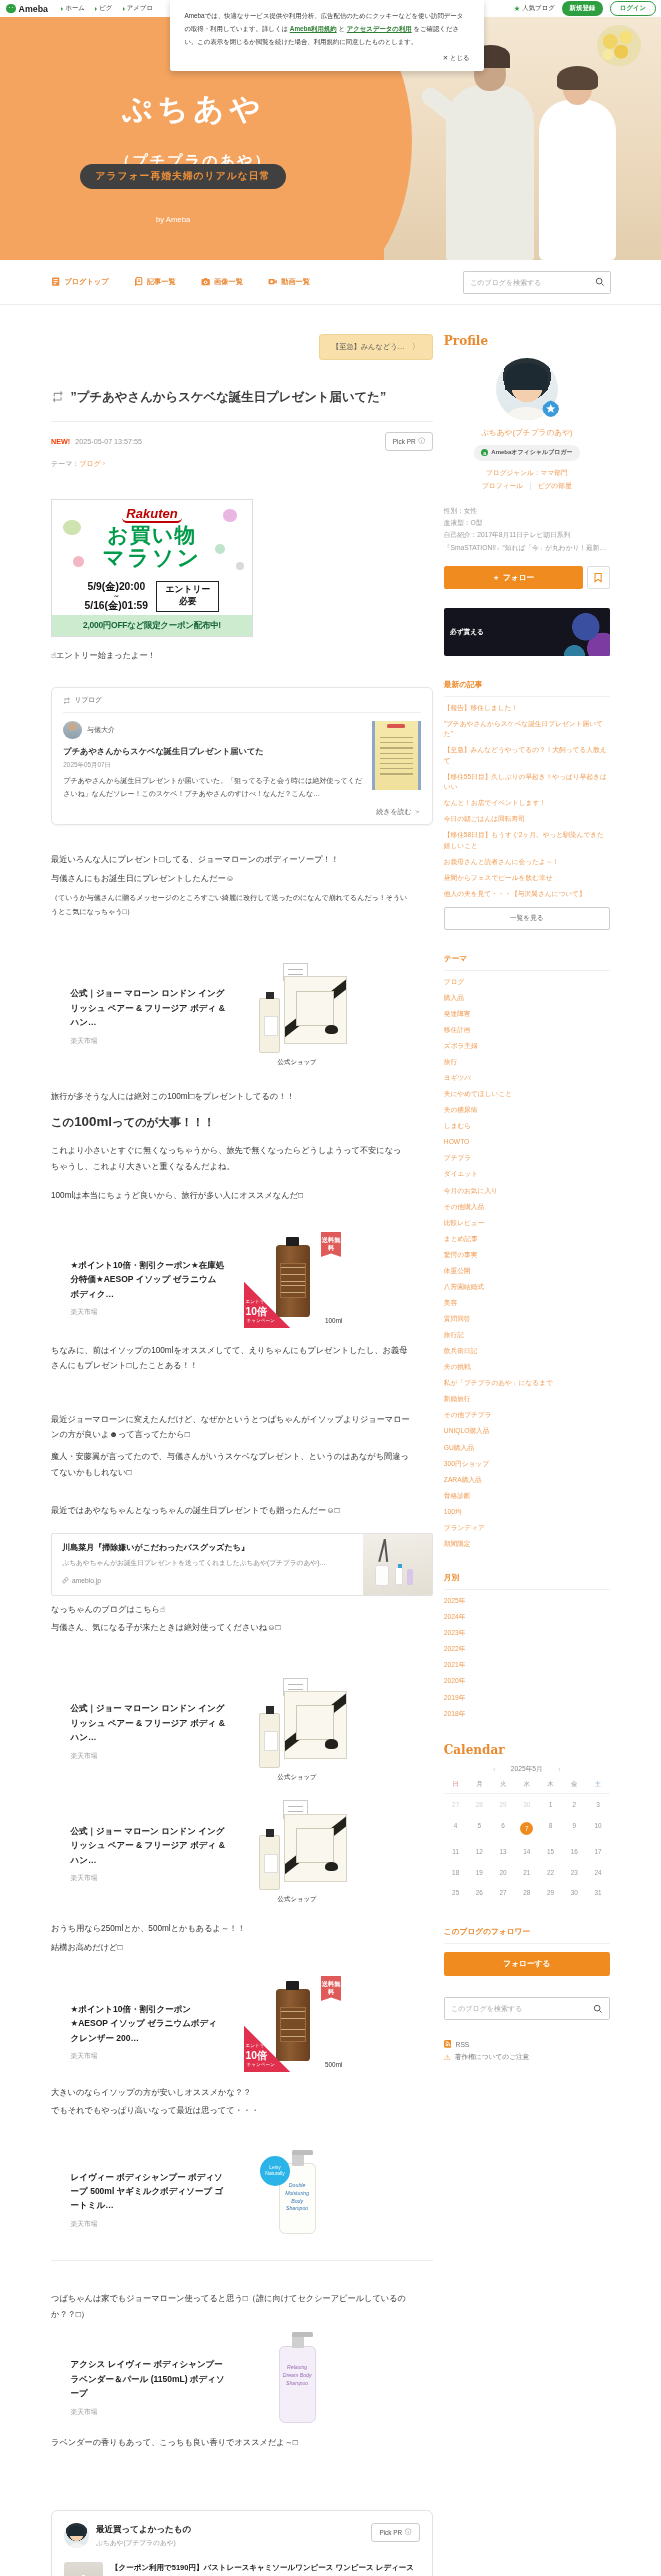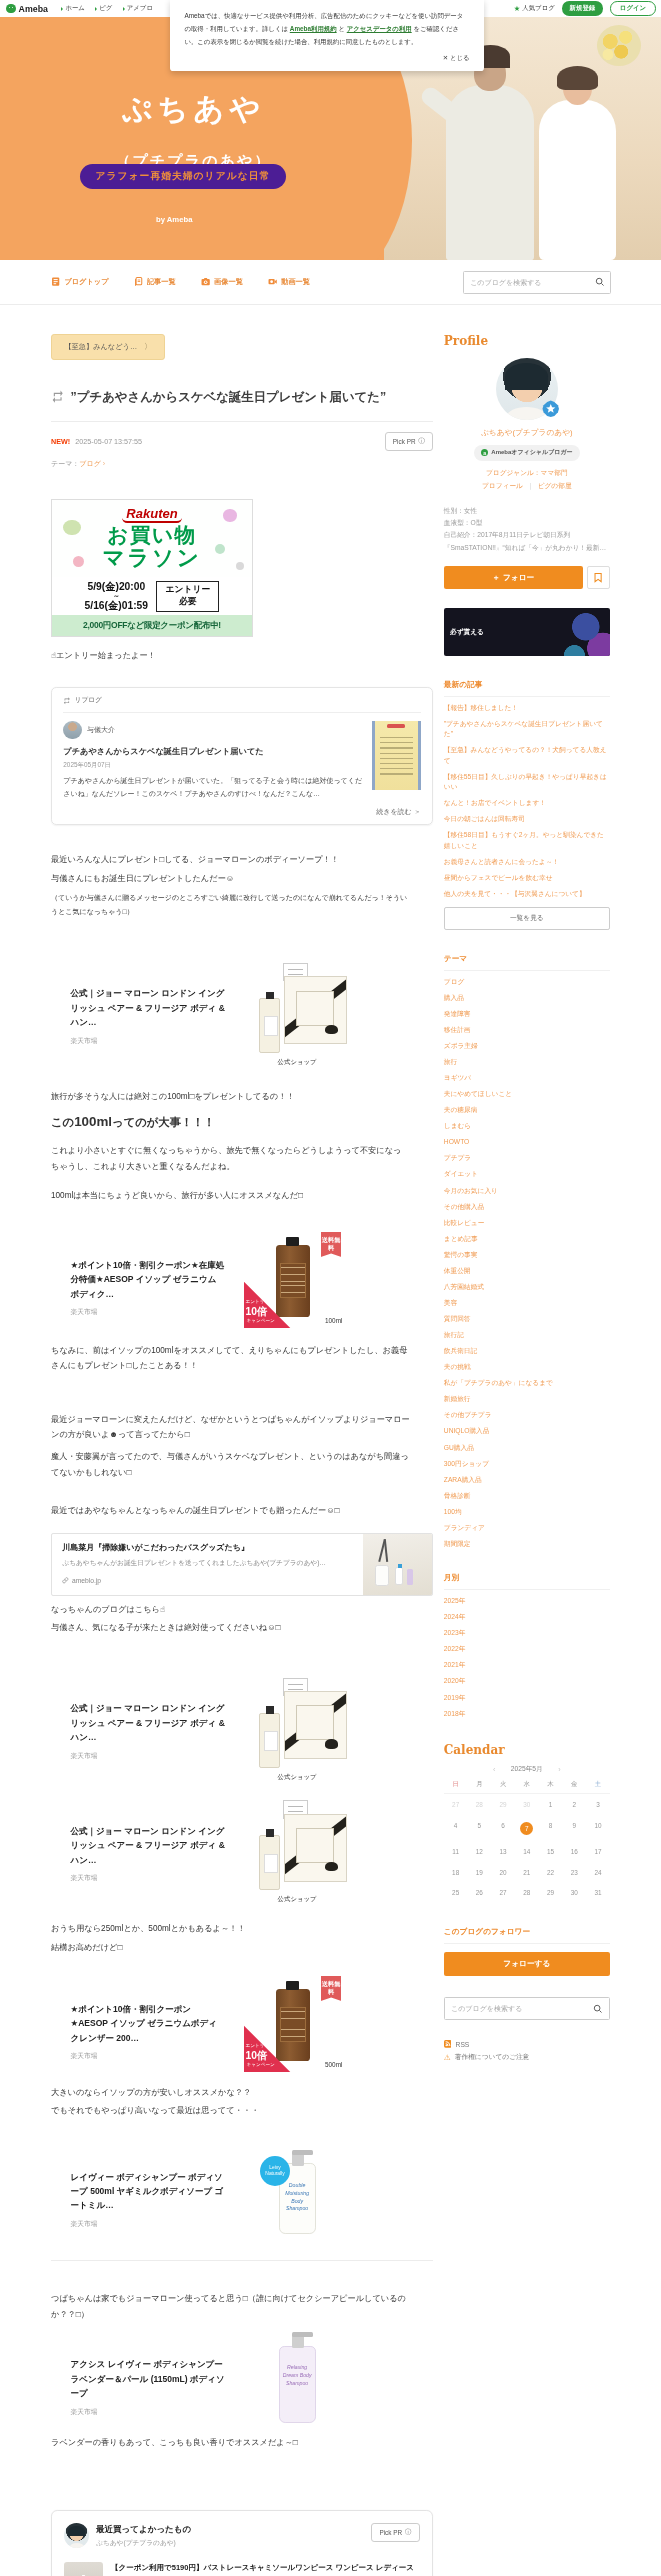--- a/index.html
+++ b/index.html
@@ -32,34 +32,34 @@
   .fig-groom::after{content:"";position:absolute;top:-40px;left:25px;width:39px;height:23px;border-radius:50% 50% 0 0;background:#4a3a30}
   .fig-arm{position:absolute;left:29px;bottom:129px;width:103px;height:17.5px;background:#ecebe3;border-radius:10.3px;transform:rotate(38deg)}
   .fig-bride{position:absolute;right:46px;bottom:0;width:77px;height:160px;background:#fff;border-radius:31px 31px 5.2px 5.2px}
   .fig-bride::before{content:"";position:absolute;top:-28px;left:24px;width:29px;height:33px;border-radius:50%;background:#e8bd9d}
   .fig-bride::after{content:"";position:absolute;top:-34px;left:17.5px;width:41px;height:24px;border-radius:50% 50% 20% 20%;background:#5a4638}
   .fig-bouquet{position:absolute;right:20.6px;top:8.2px;width:44px;height:41px;border-radius:50%;background:radial-gradient(circle at 30% 40%,#f2d465 0 7.2px,transparent 7.7px),radial-gradient(circle at 65% 30%,#f5e07c 0 6.2px,transparent 6.7px),radial-gradient(circle at 55% 65%,#eec94f 0 6.7px,transparent 7.2px),radial-gradient(circle at 25% 72%,#f7e9a1 0 5.2px,transparent 5.7px),#eadfae}
   .b-curve{position:absolute;top:-36px;left:-62px;width:474px;height:319px;background:#f4a45f;border-radius:0 48% 44% 0 / 0 100% 100% 0}
   .b-text{position:absolute;left:62px;top:0;width:263px;text-align:center;color:#fff;z-index:3}
   .b-title{margin-top:72px;font-size:30px;font-weight:bold;letter-spacing:5.2px}
   .b-sub{margin-top:21.6px;font-size:15px;font-weight:bold;letter-spacing:2.1px}
-  .b-tag{position:absolute;left:80px;top:147px;z-index:3;background:#4c1d95;color:#ef8f3a;font-weight:bold;font-size:9.8px;padding:6.2px 15.5px;border-radius:515px;letter-spacing:1px}
-  .b-by{position:absolute;left:156px;top:198px;z-index:3;color:#fff;font-size:7.7px;font-weight:bold}
+  .b-tag{position:absolute;left:80px;top:147px;z-index:3;background:#404040;color:#ef8f3a;font-weight:bold;font-size:9.8px;padding:6.2px 15.5px;border-radius:515px;letter-spacing:1px}
+  .b-by{position:absolute;left:156px;top:198px;z-index:3;color:#fff;font-size:7.7px;font-weight:normal}
   
   .blognav{height:45px;display:flex;align-items:center;padding:0 51px;border-bottom:0.5px solid #ececec;background:#fff}
   .bn-item{display:flex;align-items:center;gap:4.1px;margin-right:25px;font-size:7.2px;color:#e98e3f;font-weight:bold}
   .bn-search{margin-left:auto;width:148px;height:23px;border:0.5px solid #ccc;border-radius:1.5px;display:flex;align-items:center;padding:0 6.2px;background:#fff}
   .bn-search input{border:none;outline:none;flex:1;font-size:7px;color:#333;font-family:inherit}
   .bn-search input::placeholder{color:#aaa}
   
   .wrap{display:flex;align-items:flex-start;padding:0 51px}
   .main{width:382px}
   .side{width:166px;margin-left:10.8px}
   
-  .pill-wrap{text-align:left;margin-top:29px}
+  .pill-wrap{text-align:right;margin-top:29px}
   .pill-next{display:inline-flex;align-items:center;gap:7.2px;background:#f9e0ab;border:0.5px solid #efd394;border-radius:3.1px;padding:7.2px 12.4px;font-size:7.2px;color:#555}
   .chev{color:#8a7a55;font-size:7.7px}
   .post-title{display:flex;gap:6.2px;margin-top:28px;font-size:12.4px;font-weight:bold;color:#3d3d3d;line-height:1.55}
   .rebicon{flex:none;margin-top:2.1px}
   hr.div{border:none;border-top:0.5px solid #ececec;margin-top:11.3px}
   .meta{display:flex;align-items:center;margin-top:9.3px}
   .new{color:#f43b00;font-weight:bold;font-size:7.2px;margin-right:5.2px}
   .date{color:#999;font-size:7.2px}
   .pickpr{margin-left:auto;border:0.5px solid #ccc;border-radius:3.1px;padding:4.1px 7.2px;font-size:6.4px;color:#555;background:#fff;display:flex;align-items:center;gap:2.6px}
   .info-i{color:#888;font-size:6.7px}

